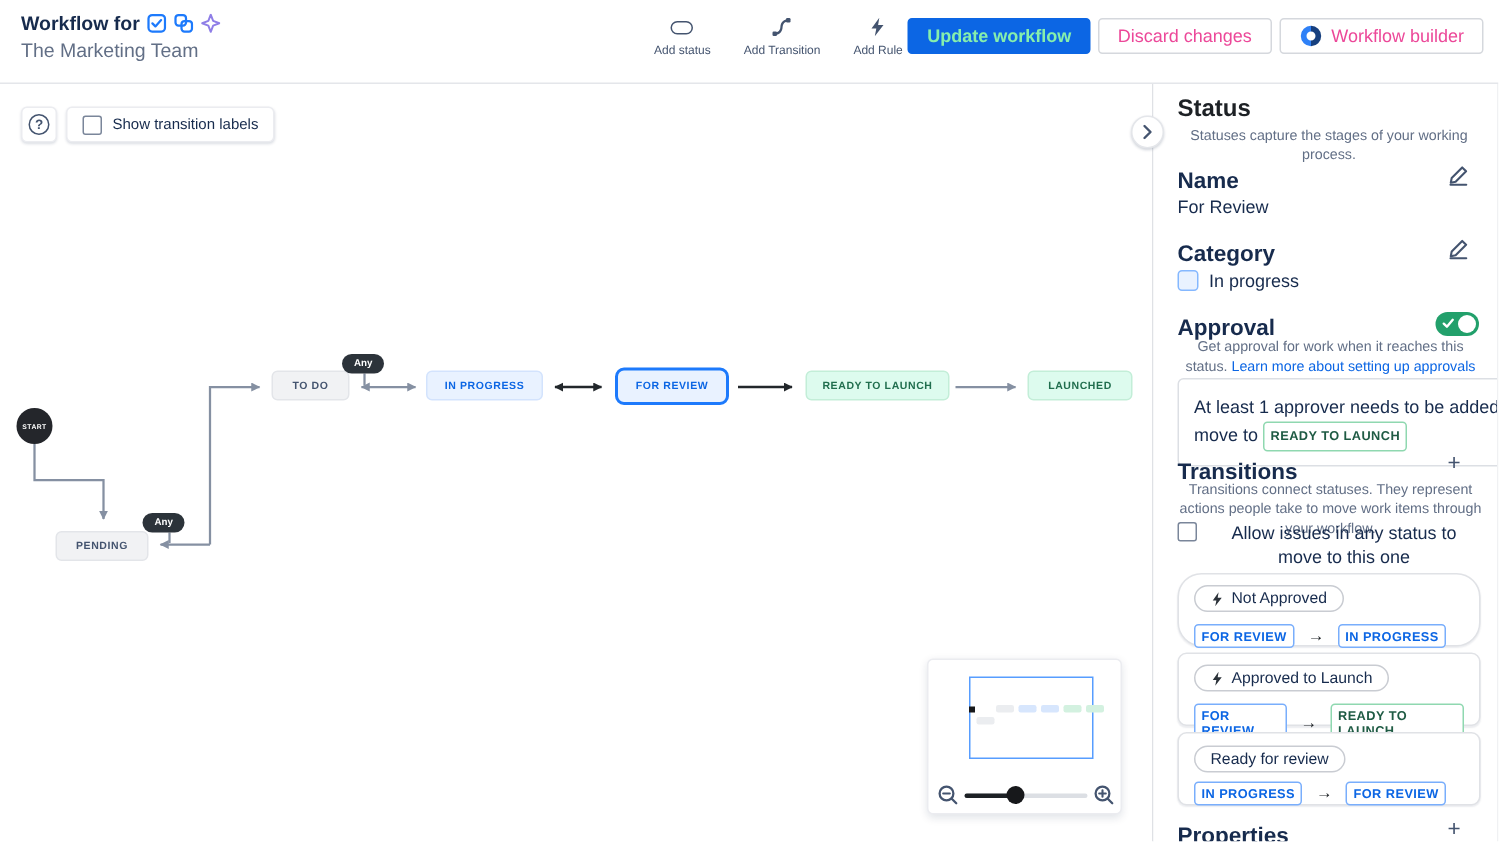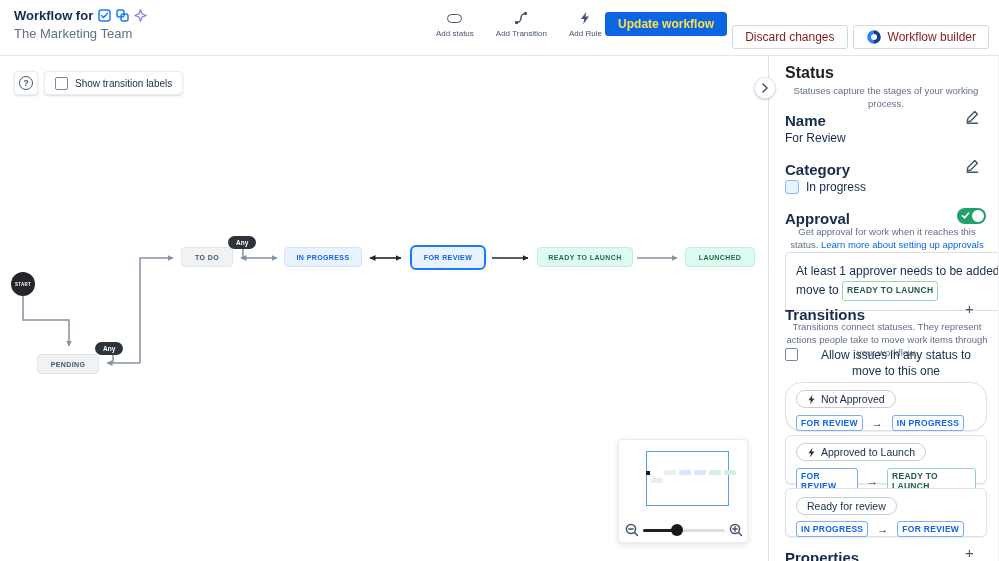--- a/index.html
+++ b/index.html
@@ -16,22 +16,22 @@
   .hdr-sub { font-size:13px; color:#626f86; margin-top:3px; }
   .hdr-tools { position:absolute; left:432px; top:9px; display:flex; gap:14px; }
   .tool { display:flex; flex-direction:column; align-items:center; gap:4px;
     font-size:8px; color:#44546f; cursor:pointer; padding:2px 4px; }
   .tool .ticon { height:14px; display:flex; align-items:center; }
   .pill-icon { width:15px; height:9px; border:1.5px solid #44546f; border-radius:5px; }
   .hdr-actions { position:absolute; right:10px; top:12px; display:flex; gap:5px; }
   .btn { height:24px; display:inline-flex; align-items:center; gap:6px;
     padding:0 12px; border-radius:3px; font-size:12px; font-weight:600;
     cursor:pointer; border:1px solid transparent; background:#fff; color:#44546f; }
-  .btn-primary { background:#0c66e4; color:#fde047; border-color:#0c66e4; }
-  .btn-subtle { border-color:#d5d8dd; color:#7f1d1d; font-weight:500;margin-top:13px; }
+  .btn-primary { background:#0c66e4; color:#86efac; border-color:#0c66e4; }
+  .btn-subtle { border-color:#d5d8dd; color:#ec4899; font-weight:500; }
 
   
   .canvas { position:absolute; left:0; top:56px; width:768px; height:505px; background:#fff; }
   .canvas-controls { position:absolute; left:14px; top:15px; display:flex; gap:6px; }
   .help-btn { width:24px; height:24px; background:#fff; border:1px solid #ebecf0;
     border-radius:4px; box-shadow:0 1px 2px rgba(9,30,66,.15); display:flex;
     align-items:center; justify-content:center; cursor:pointer; }
   .qmark { width:14px; height:14px; border:1.4px solid #44546f; border-radius:50%;
     font-size:9px; font-weight:700; color:#44546f; display:flex; align-items:center;
     justify-content:center; }

